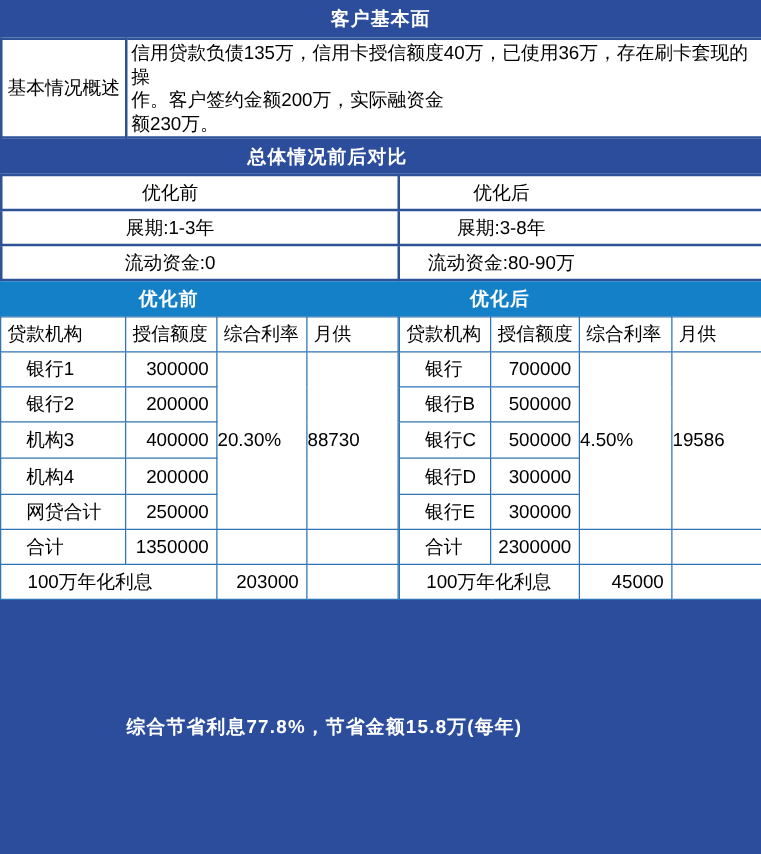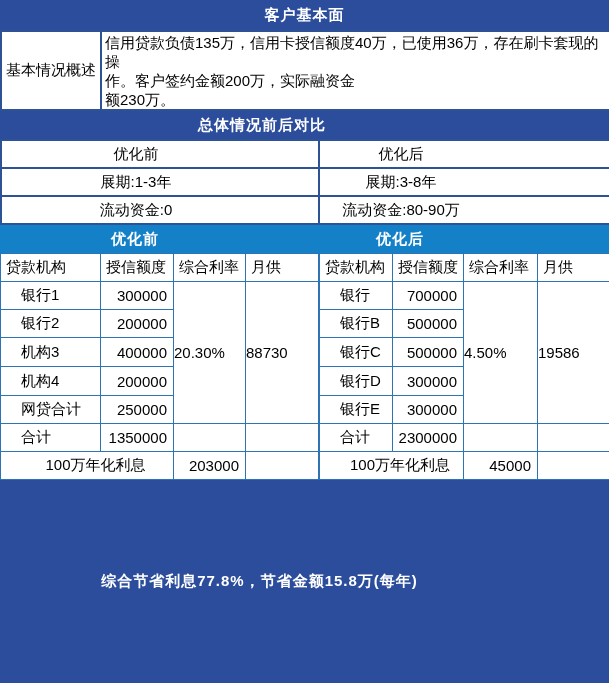--- a/index.html
+++ b/index.html
@@ -54,21 +54,21 @@
   .t-mid td.l{padding-right:48px;}
   .t-mid td.r{padding-right:127px;}
   
   .bt{display:flex;flex:none;}
   .t-bot td{border:1px solid var(--border-table);height:28px;padding:0 4px;}
   .t-bot tr.tall td{height:29px;}
   .t-bot td.th{text-align:left;padding-left:5px;}
   .t-bot td.org{text-align:left;padding-left:20px;}
   .t-bot td.num{text-align:right;padding-right:6px;}
   .t-bot td.merged{text-align:left;padding:0;}
-  .t-bot td.intlab{text-align:center;padding-left:21px;}
+  .t-bot td.intlab{text-align:left;padding-left:21px;}
 </style>
 </head>
 <body>
 
 <div class="sheet">
 
   <div class="bar bar-top">客户基本面</div>
 
   <table class="t-top">
     <colgroup>

